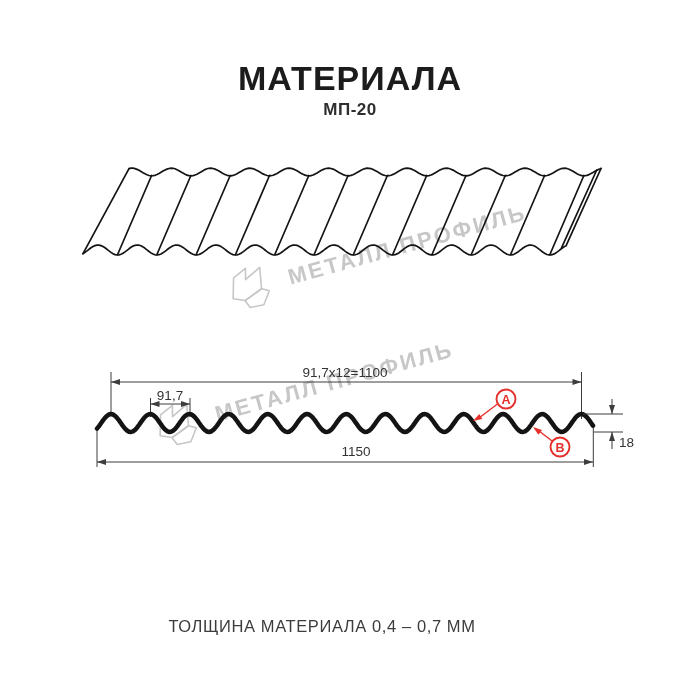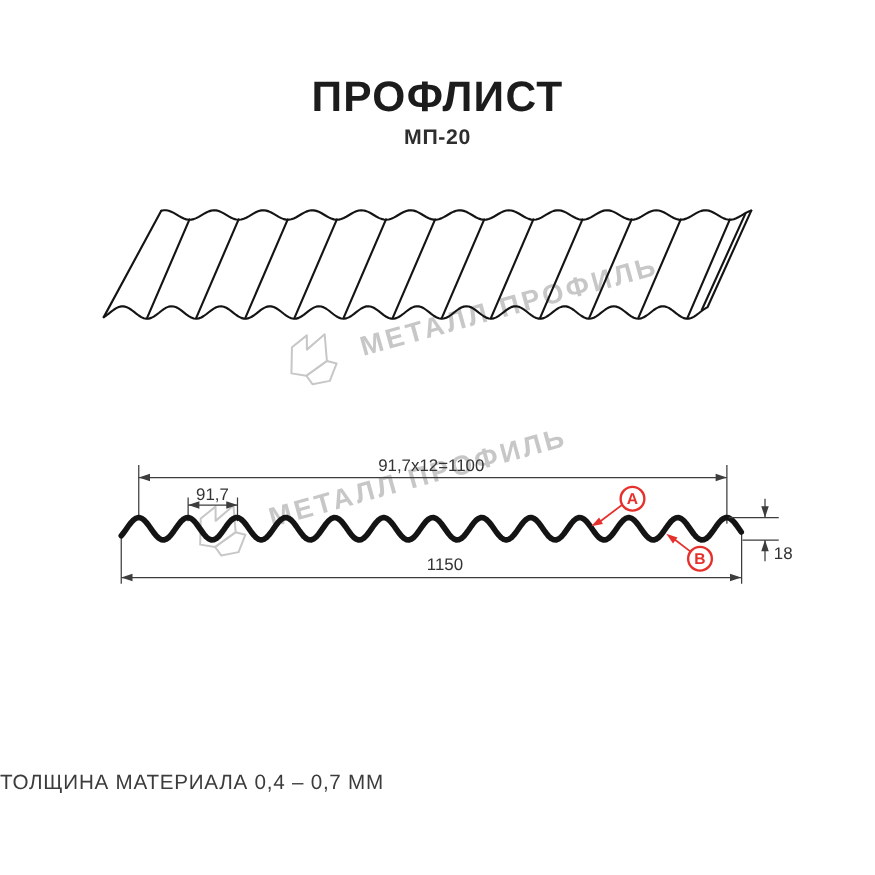--- a/index.html
+++ b/index.html
@@ -14,21 +14,21 @@
     text-align:center;font-size:34px;font-weight:800;letter-spacing:1px;
     color:var(--text,#1c1c1c);
   }
   .subtitle{
     position:absolute;top:100px;left:0;width:700px;
     text-align:center;font-size:17px;font-weight:600;letter-spacing:.5px;
     color:#2e2e2e;
   }
   .footer-note{
     position:absolute;top:617px;left:0;width:644px;
-    text-align:left;font-size:16.5px;font-weight:500;letter-spacing:.6px;
+    text-align:center;font-size:16.5px;font-weight:500;letter-spacing:.6px;
     color:#3c3c3c;
   }
   .wm{
     position:absolute;display:flex;align-items:center;gap:9px;
     white-space:nowrap;transform:rotate(-15.5deg);
     pointer-events:none;
   }
   .wm-1{left:225px;top:266px;height:44px;transform-origin:28px 50%;}
   .wm-2{left:152px;top:403px;height:44px;transform-origin:28px 50%;}
   .wm-text{
@@ -44,21 +44,21 @@
   .dim-text{font-family:"Liberation Sans","DejaVu Sans",sans-serif;font-size:13.5px;fill:#333;}
   .red-stroke{stroke:var(--red,#e5302b);fill:none;}
   .red-fill{fill:var(--red,#e5302b);stroke:none;}
   .marker-letter{font-family:"Liberation Sans","DejaVu Sans",sans-serif;font-size:12.5px;font-weight:700;fill:var(--red,#e5302b);}
 </style>
 </head>
 <body style="--red: #e5302b; --line: #3d3d3d; --profile: #141414; --wm: #c7c7c7; --text: #1c1c1c; --bg: #ffffff;">
 
 <div class="page">
 
-  <h1 class="page-title">ПРОФЛИСТ</h1>
+  <h1 class="page-title">МАТЕРИАЛА</h1>
   <div class="subtitle">МП-20</div>
 
   <div class="wm wm-1">
     <svg class="wm-logo" width="56" height="46" viewBox="0 0 56 46">
       <path d="M6 28 L12 8 L26 2 L23 13 L40 5 L36 26 L17 33 Z" fill="none" stroke="#c7c7c7" stroke-width="1.6" stroke-linejoin="round"></path>
       <path d="M17 33 L36 26 L43 30 L34 42 L20 41 Z" fill="none" stroke="#c7c7c7" stroke-width="1.6" stroke-linejoin="round"></path>
     </svg>
     <span class="wm-text">МЕТАЛЛ ПРОФИЛЬ</span>
   </div>
 

